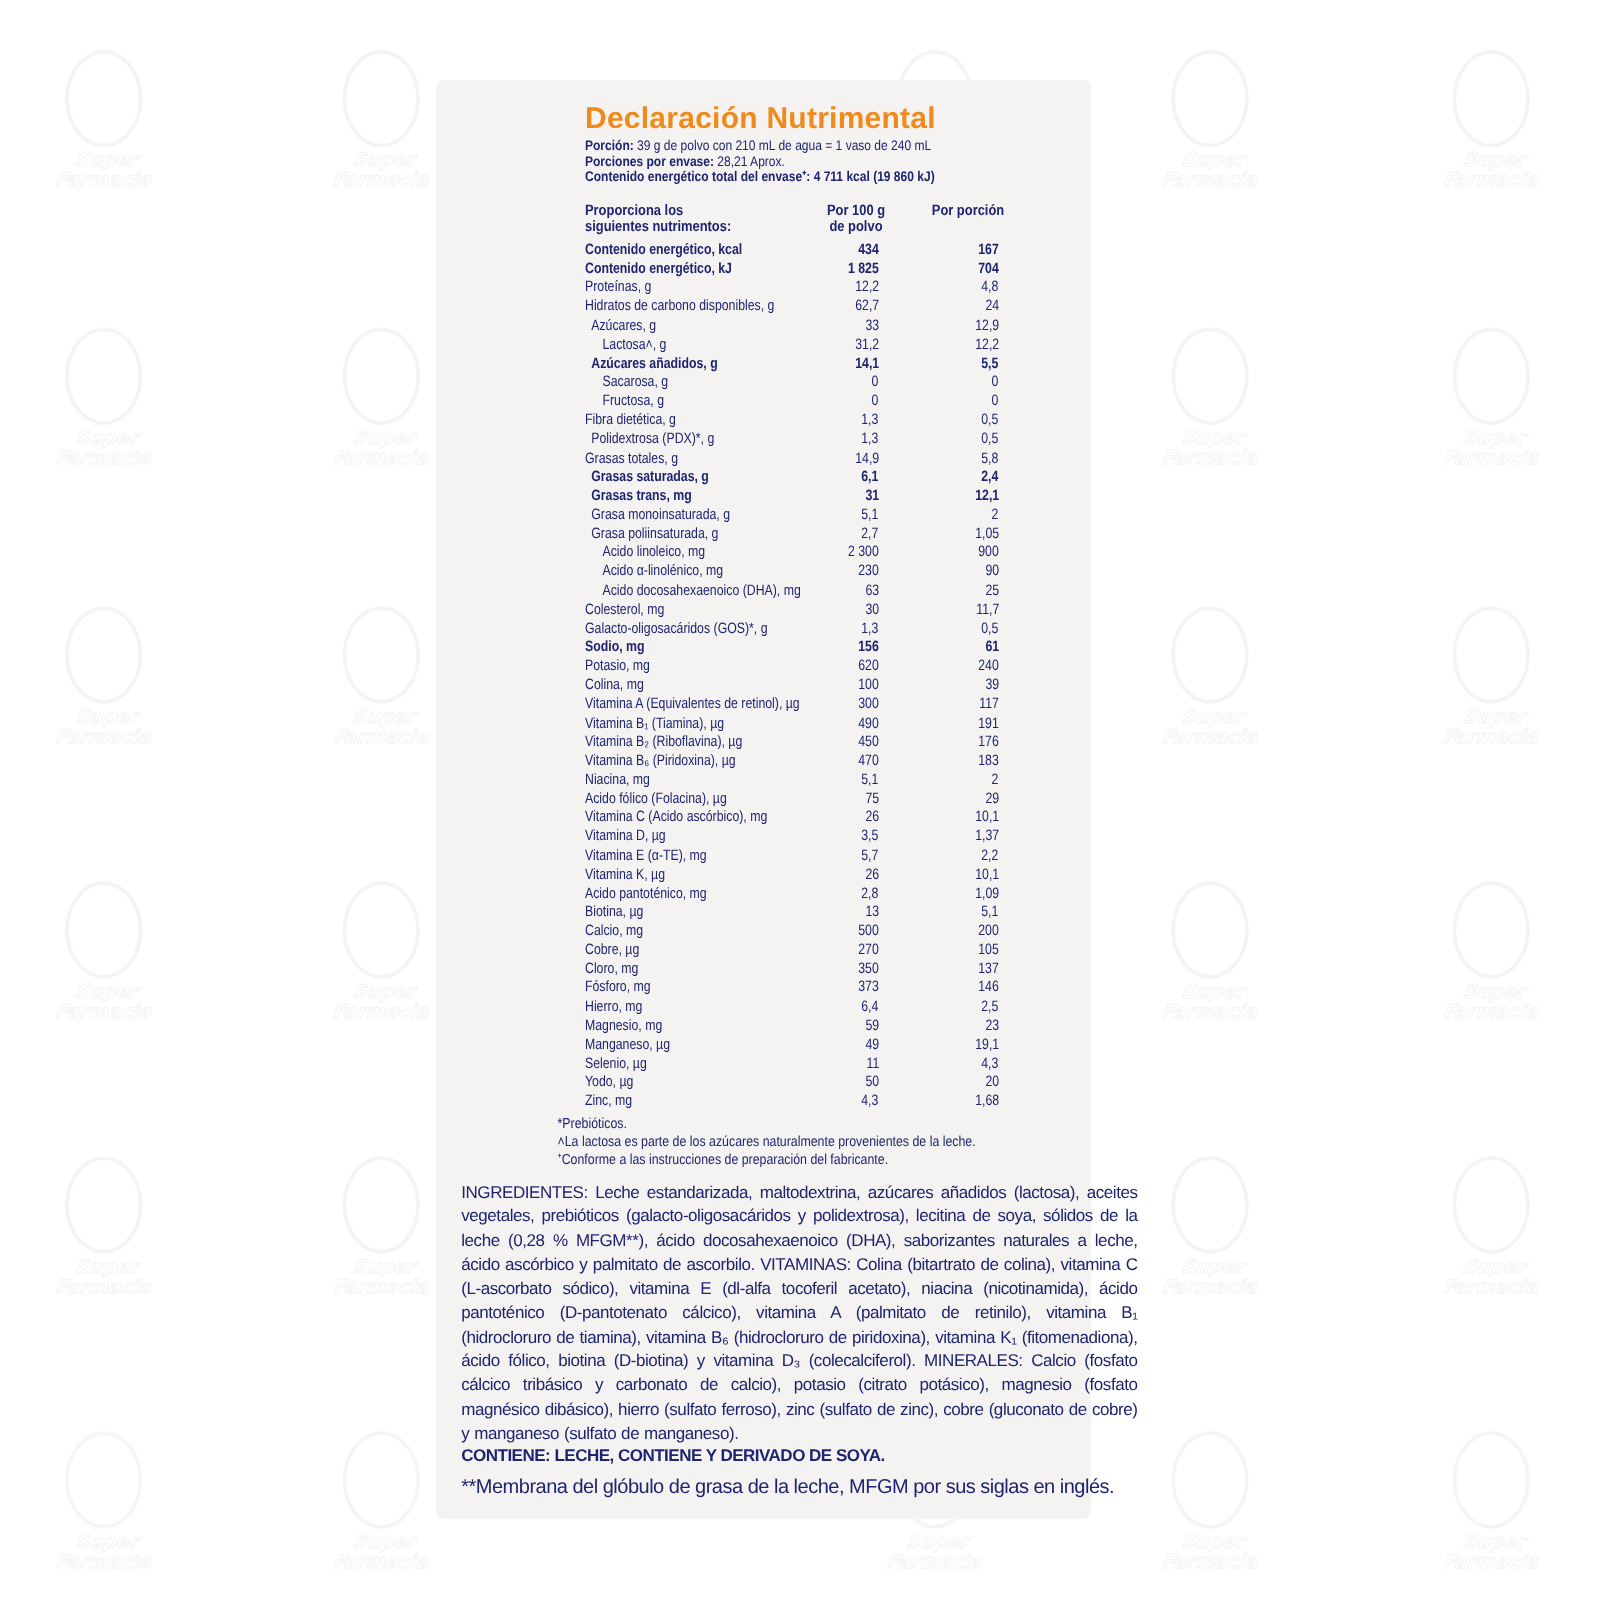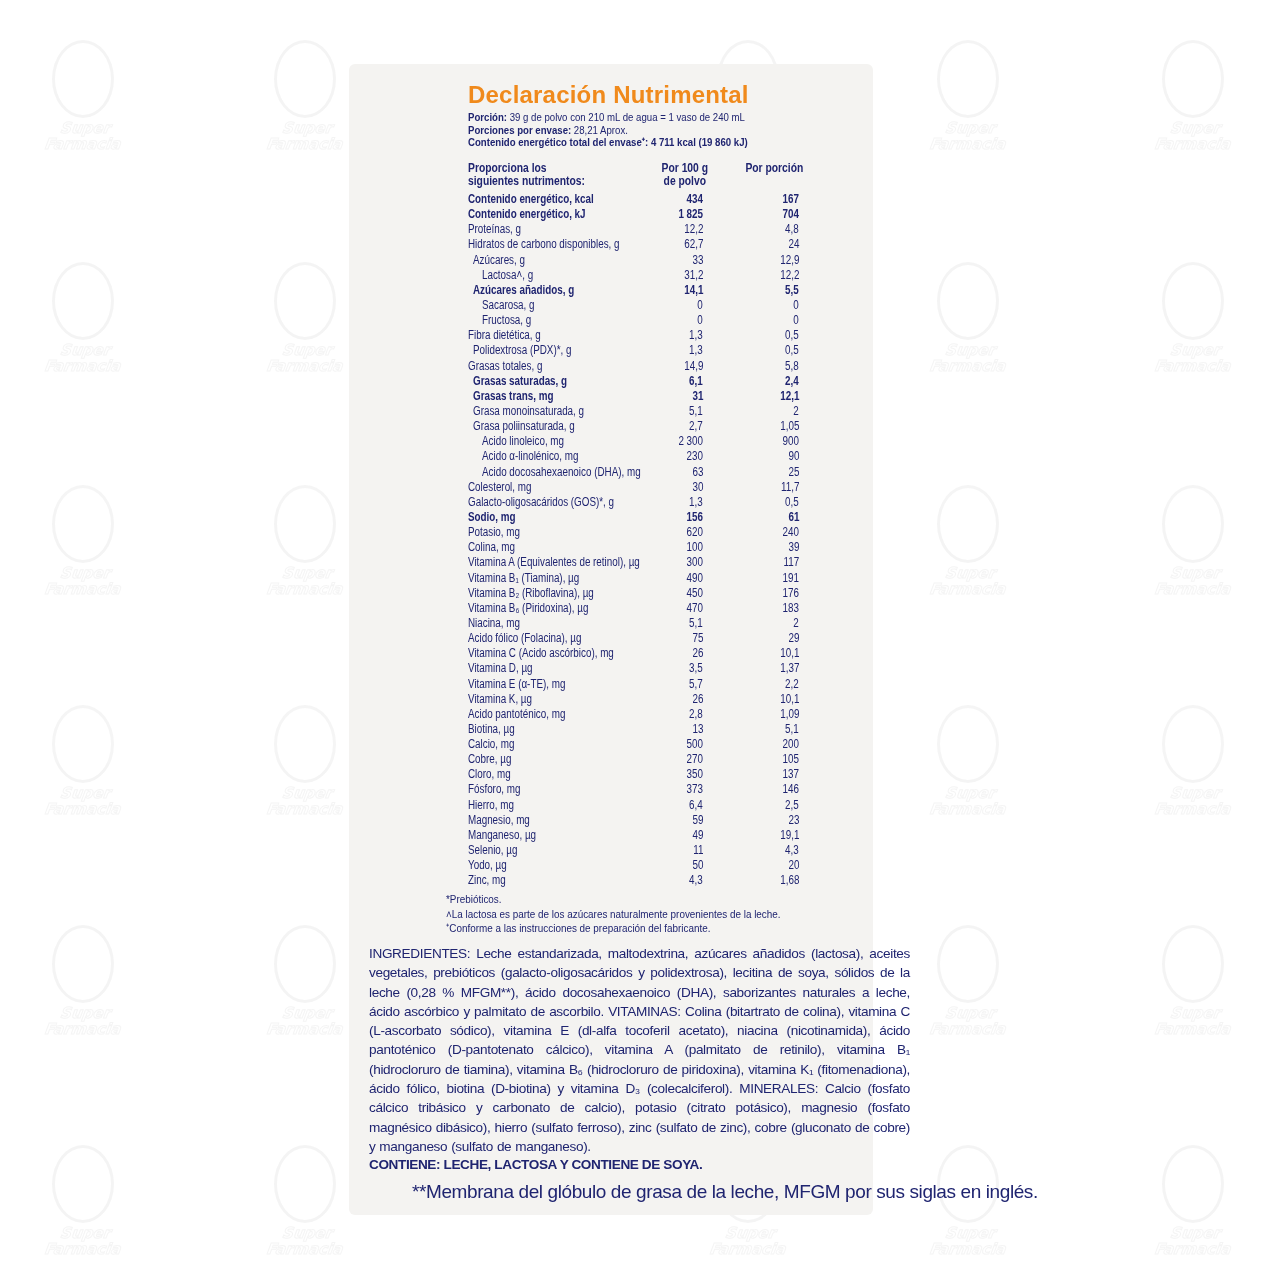--- a/index.html
+++ b/index.html
@@ -156,24 +156,23 @@
       top: 1093px;
       font-weight: bold;
       font-size: 13.6px;
       letter-spacing: -0.4px;
       white-space: nowrap;
     }
     .mfgm-note {
       position: absolute;
       left: 20px;
       top: 1117px;
-      font-size: 19px;
+      font-size: 16px;
       letter-spacing: -0.4px;
       white-space: nowrap;
-      margin-left: 43px;
     }
   </style>
 </head>
 <body>
 
 <div id="watermarks">
     <div class="wm" style="left: 40px; top: 40px;">
       <div class="oval"></div>
       <div class="txt">
         <div>Super</div>
@@ -643,15 +642,15 @@
   <div class="footnotes">
     <div>*Prebióticos.</div>
     <div>˄La lactosa es parte de los azúcares naturalmente provenientes de la leche.</div>
     <div>⁺Conforme a las instrucciones de preparación del fabricante.</div>
   </div>
 
   <div class="ingredients">
     <b>INGREDIENTES:</b><span> Leche estandarizada, maltodextrina, azúcares añadidos (lactosa), aceites vegetales, prebióticos (galacto-oligosacáridos y polidextrosa), lecitina de soya, sólidos de la leche (0,28 % MFGM**), ácido docosahexaenoico (DHA), saborizantes naturales a leche, ácido ascórbico y palmitato de ascorbilo. </span><b>VITAMINAS:</b><span> Colina (bitartrato de colina), vitamina C (L-ascorbato sódico), vitamina E (dl-alfa tocoferil acetato), niacina (nicotinamida), ácido pantoténico (D-pantotenato cálcico), vitamina A (palmitato de retinilo), vitamina B₁ (hidrocloruro de tiamina), vitamina B₆ (hidrocloruro de piridoxina), vitamina K₁ (fitomenadiona), ácido fólico, biotina (D-biotina) y vitamina D₃ (colecalciferol). </span><b>MINERALES:</b><span> Calcio (fosfato cálcico tribásico y carbonato de calcio), potasio (citrato potásico), magnesio (fosfato magnésico dibásico), hierro (sulfato ferroso), zinc (sulfato de zinc), cobre (gluconato de cobre) y manganeso (sulfato de manganeso).</span>
   </div>
 
-  <div class="contains">CONTIENE: LECHE, LACTOSA Y CONTIENE DE SOYA.</div>
+  <div class="contains">CONTIENE: LECHE, CONTIENE Y DERIVADO DE SOYA.</div>
   <div class="mfgm-note">**Membrana del glóbulo de grasa de la leche, MFGM por sus siglas en inglés.</div>
 </div>
 
 </body></html>

